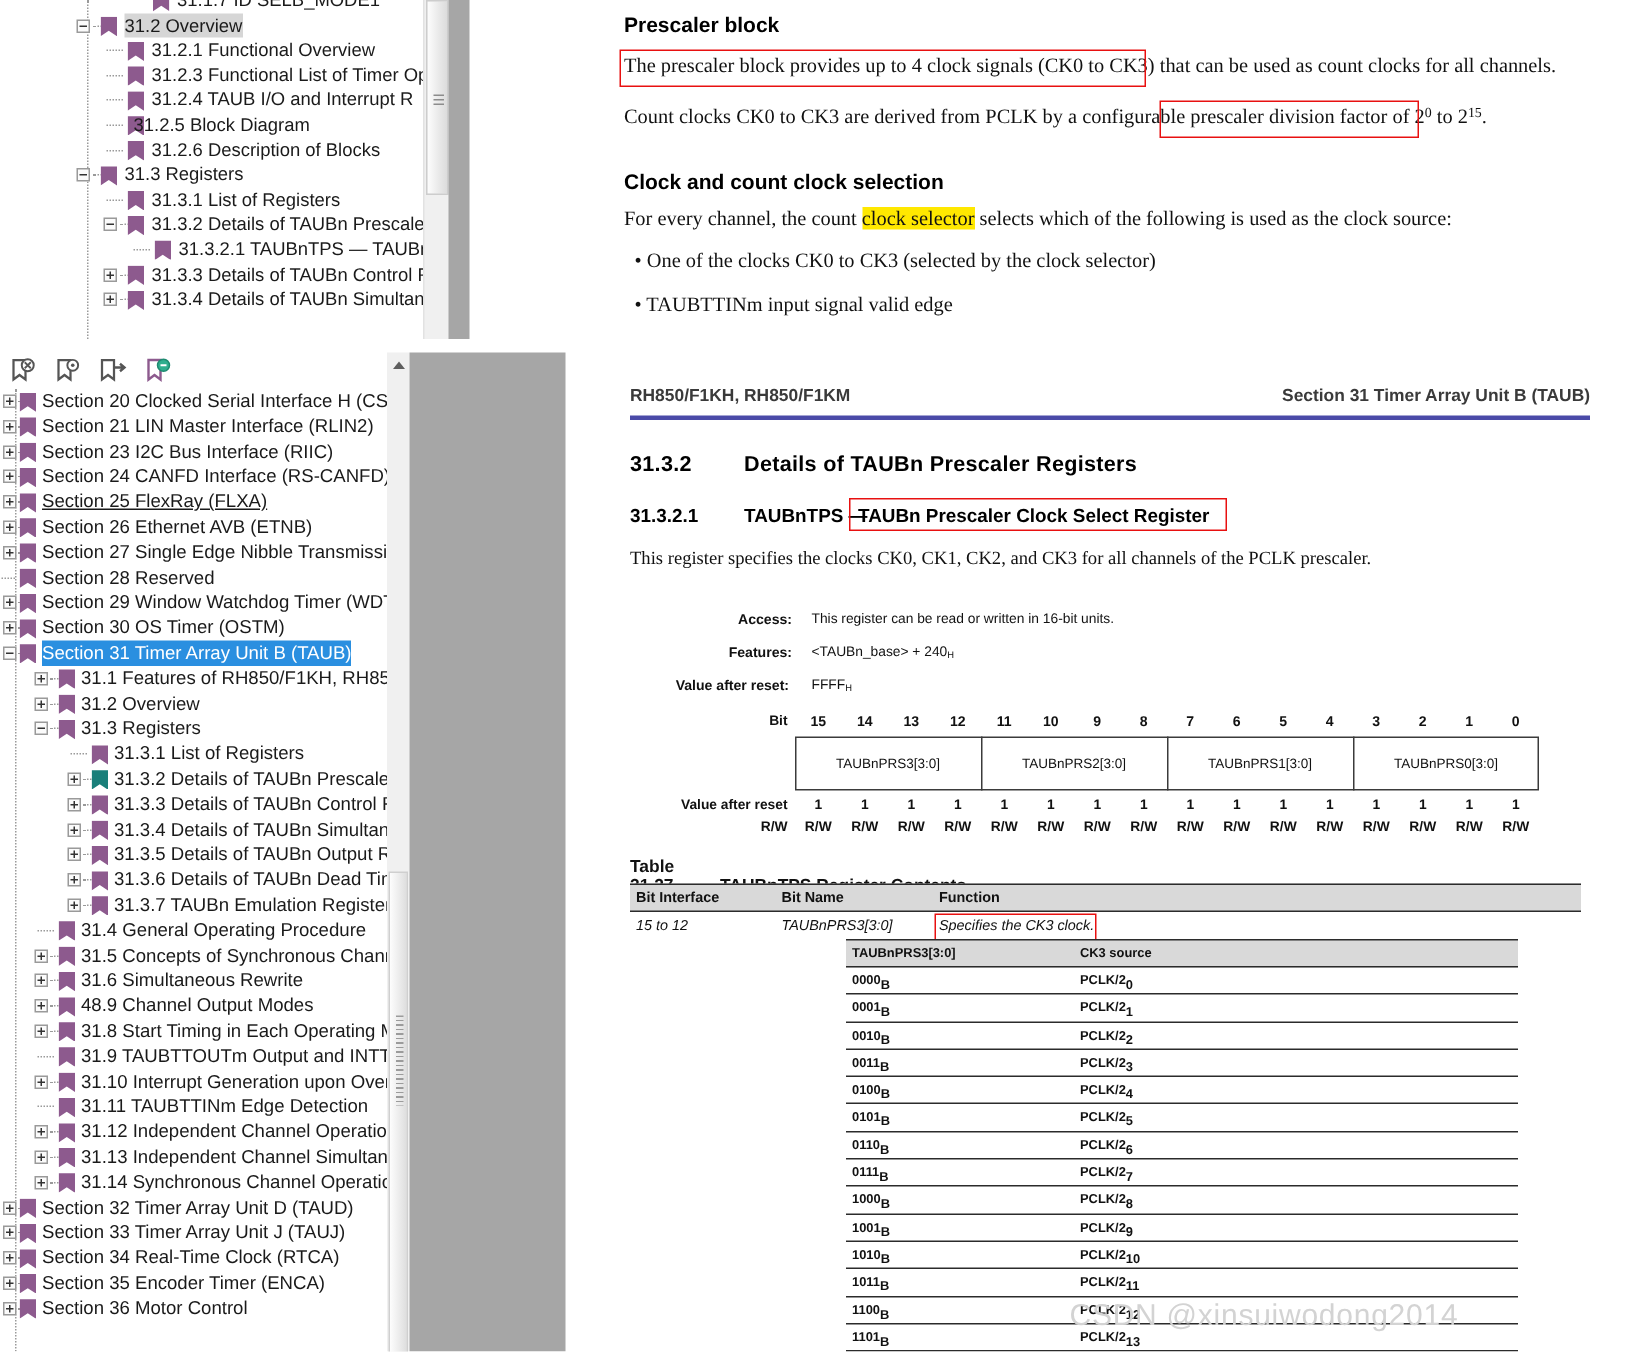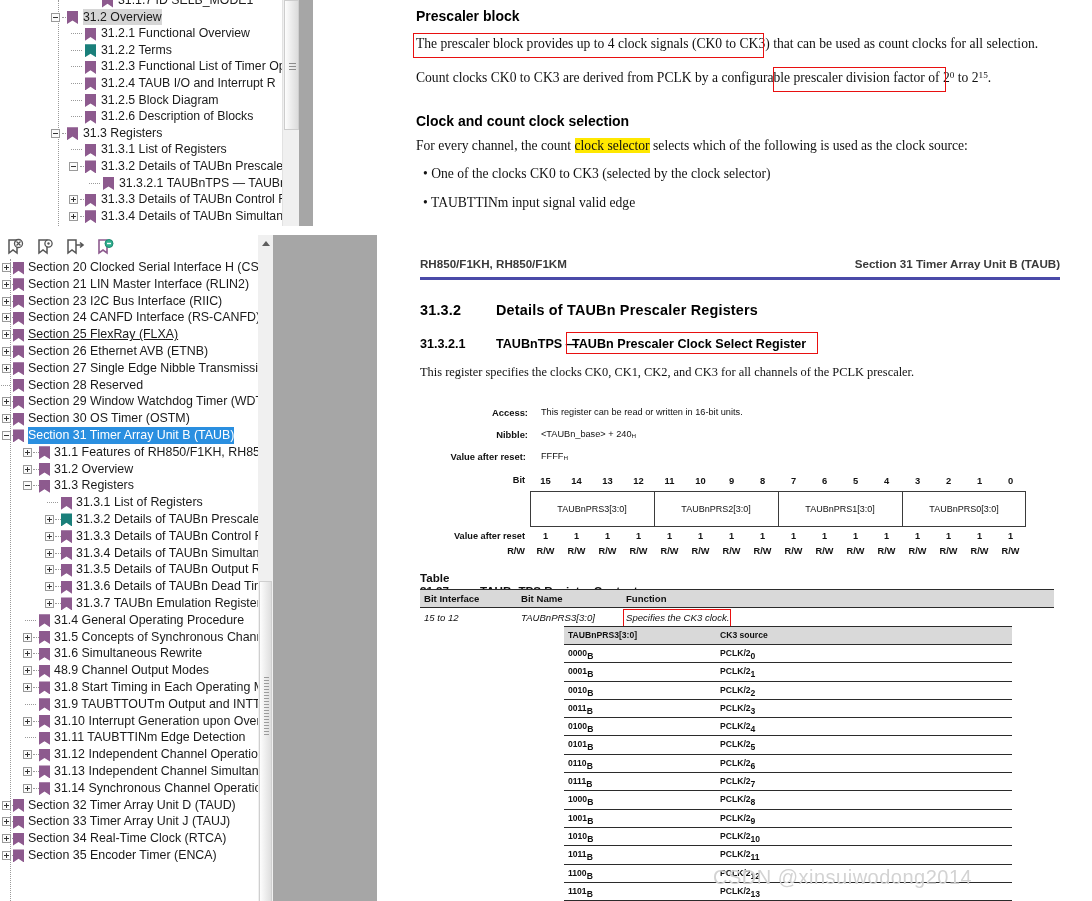--- a/index.html
+++ b/index.html
@@ -139,45 +139,38 @@
       </div>
       <div class="trow">
         <span class="dashl" style="left:71px"></span>
         <span class="bm" style="left:85px">
           <i></i>
         </span>
         <span class="lbl" style="left:101px">31.2.1 Functional Overview</span>
       </div>
       <div class="trow">
         <span class="dashl" style="left:71px"></span>
-        <span class="bm teal" style="left:85px">
-          <i></i>
-        </span>
-        <span class="lbl" style="left:101px">31.2.2 Terms</span>
+        <span class="bm" style="left:85px">
+          <i></i>
+        </span>
+        <span class="lbl" style="left:101px">31.2.3 Functional List of Timer Op</span>
       </div>
       <div class="trow">
         <span class="dashl" style="left:71px"></span>
         <span class="bm" style="left:85px">
           <i></i>
         </span>
-        <span class="lbl" style="left:101px">31.2.3 Functional List of Timer Op</span>
+        <span class="lbl" style="left:101px">31.2.4 TAUB I/O and Interrupt R</span>
       </div>
       <div class="trow">
         <span class="dashl" style="left:71px"></span>
         <span class="bm" style="left:85px">
           <i></i>
         </span>
-        <span class="lbl" style="left:101px">31.2.4 TAUB I/O and Interrupt R</span>
-      </div>
-      <div class="trow">
-        <span class="dashl" style="left:71px"></span>
-        <span class="bm" style="left:85px">
-          <i></i>
-        </span>
-        <span class="lbl" style="left:101px">31.2.5 Block Diagram</span>
+        <span class="lbl" style="left:89px">31.2.5 Block Diagram</span>
       </div>
       <div class="trow">
         <span class="dashl" style="left:71px"></span>
         <span class="bm" style="left:85px">
           <i></i>
         </span>
         <span class="lbl" style="left:101px">31.2.6 Description of Blocks</span>
       </div>
       <div class="trow">
         <span class="exp " style="left:51px"></span>
@@ -230,21 +223,21 @@
 <div id="upper-sb">
   <div class="thumb">
       <div class="grip"></div>
     </div>
 </div>
 <div id="upper-gray"></div>
 
 <div id="top-doc">
   <div class="abs" style="left:416px;top:8px;font-size:14px;font-weight:bold;">Prescaler block</div>
 
-  <div class="abs serifp" style="left:416px;top:36px;width:670px;font-size:13.6px;white-space:nowrap;"><span>The prescaler block provides up to 4 clock signals (CK0 to CK3)</span><span> that can be used as count clocks for all selection.</span></div>
+  <div class="abs serifp" style="left:416px;top:36px;width:670px;font-size:13.6px;white-space:nowrap;"><span>The prescaler block provides up to 4 clock signals (CK0 to CK3)</span><span> that can be used as count clocks for all channels.</span></div>
   <div class="redbox" style="left:413px;top:33px;width:351px;height:25px;"></div>
 
   <div class="abs serifp" style="left:416px;top:70px;width:670px;font-size:13.6px;white-space:nowrap;"><span>Count clocks CK0 to CK3 are derived from PCLK by a configurabl</span><span>e prescaler division factor</span><span> of 2</span><span class="sup">0</span><span> to 2</span><span class="sup">15</span><span>.</span></div>
   <div class="redbox" style="left:773px;top:67px;width:173px;height:25px;"></div>
 
   <div class="abs" style="left:416px;top:113px;font-size:14px;font-weight:bold;">Clock and count clock selection</div>
 
   <div class="abs serifp" style="left:416px;top:138px;width:670px;font-size:13.6px;white-space:nowrap;"><span>For every channel, the count </span><span class="hl">clock selector</span><span> selects which of the following is used as the clock source:</span></div>
 
   <div class="abs serifp" style="left:423px;top:166px;font-size:13.6px;">• One of the clocks CK0 to CK3 (selected by the clock selector)</div>
@@ -559,20 +552,28 @@
         </span>
         <span class="lbl" style="left:28px">Section 34 Real-Time Clock (RTCA)</span>
       </div>
       <div class="lrow">
         <span class="exp plus" style="left:2px"></span>
         <span class="dashr" style="left:12px"></span>
         <span class="bm" style="left:13px">
           <i></i>
         </span>
         <span class="lbl" style="left:28px">Section 35 Encoder Timer (ENCA)</span>
+      </div>
+      <div class="lrow">
+        <span class="exp plus" style="left:2px"></span>
+        <span class="dashr" style="left:12px"></span>
+        <span class="bm" style="left:13px">
+          <i></i>
+        </span>
+        <span class="lbl" style="left:28px">Section 36 Motor Control</span>
       </div>
     </div>
 </div>
 <div id="lower-sb">
   <div class="arrow"></div>
   <div class="thumb">
       <div class="grip"></div>
     </div>
 </div>
 <div id="lower-gray"></div>
@@ -591,21 +592,21 @@
   <div class="h3" style="left:42px;top:102px;">31.3.2.1</div>
   <div class="h3" style="left:118px;top:102px;">TAUBnTPS —</div>
   <div class="h3" style="left:194px;top:102px;">TAUBn Prescaler Clock Select Register</div>
   <div class="redbox" style="left:188px;top:97px;width:252px;height:22px;"></div>
 
   <div class="serifp" style="left:42px;top:130px;font-size:12.4px;">This register specifies the clocks CK0, CK1, CK2, and CK3 for all channels of the PCLK prescaler.</div>
 
   <div class="spec-lbl" style="left:30px;top:172px;width:120px;">Access:</div>
   <div class="spec-val" style="left:163px;top:172px;">This register can be read or written in 16-bit units.</div>
 
-  <div class="spec-lbl" style="left:30px;top:194px;width:120px;">Nibble:</div>
+  <div class="spec-lbl" style="left:30px;top:194px;width:120px;">Features:</div>
   <div class="spec-val" style="left:163px;top:194px;"><span>&lt;TAUBn_base&gt; + 240</span><span class="sub">H</span></div>
 
   <div class="spec-lbl" style="left:8px;top:216px;width:140px;">Value after reset:</div>
   <div class="spec-val" style="left:163px;top:216px;"><span>FFFF</span><span class="sub">H</span></div>
 
   <div id="bitdiag">
     <div class="rowlabel" style="left:0px;top:2px;width:105px;">Bit</div>
     <div id="bitnums">
         <div class="bitnum" style="left: 112.5px; top: 2px;">15</div>
         <div class="bitnum" style="left: 143.5px; top: 2px;">14</div>

